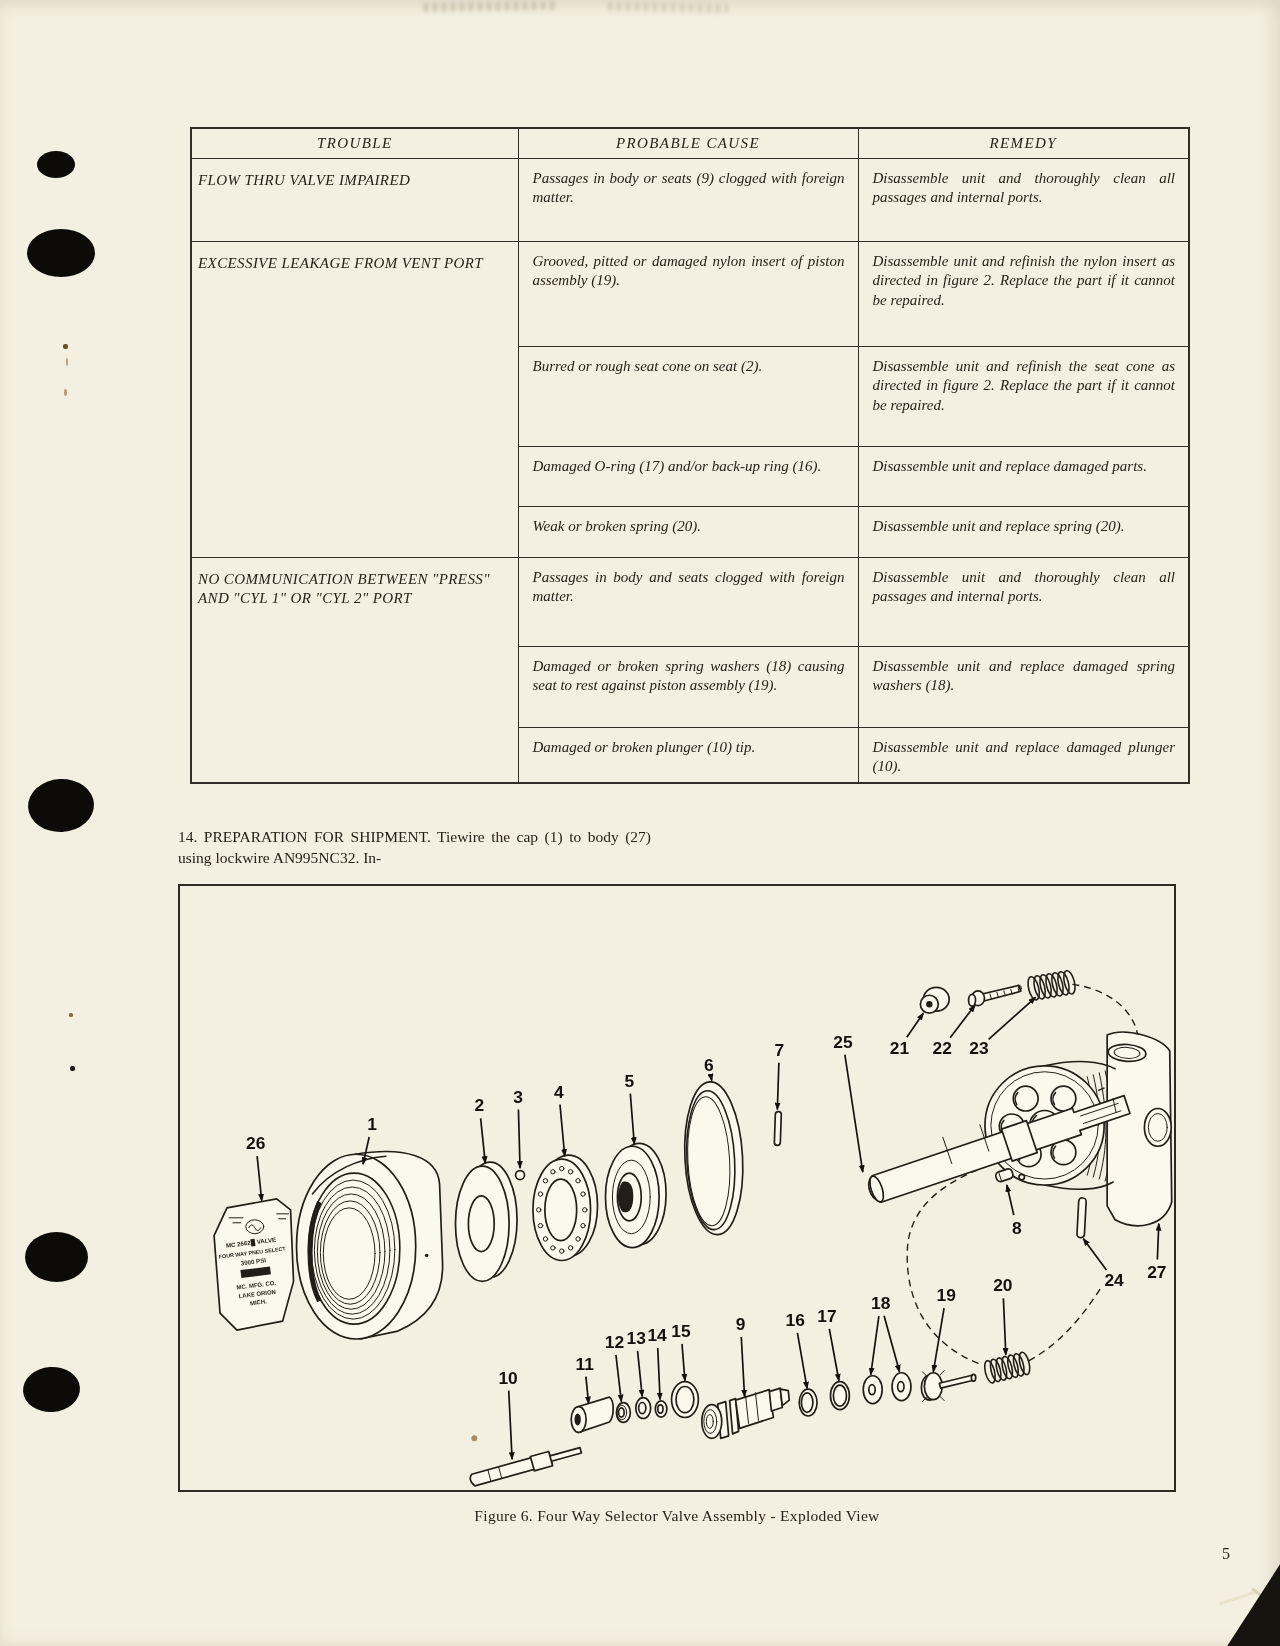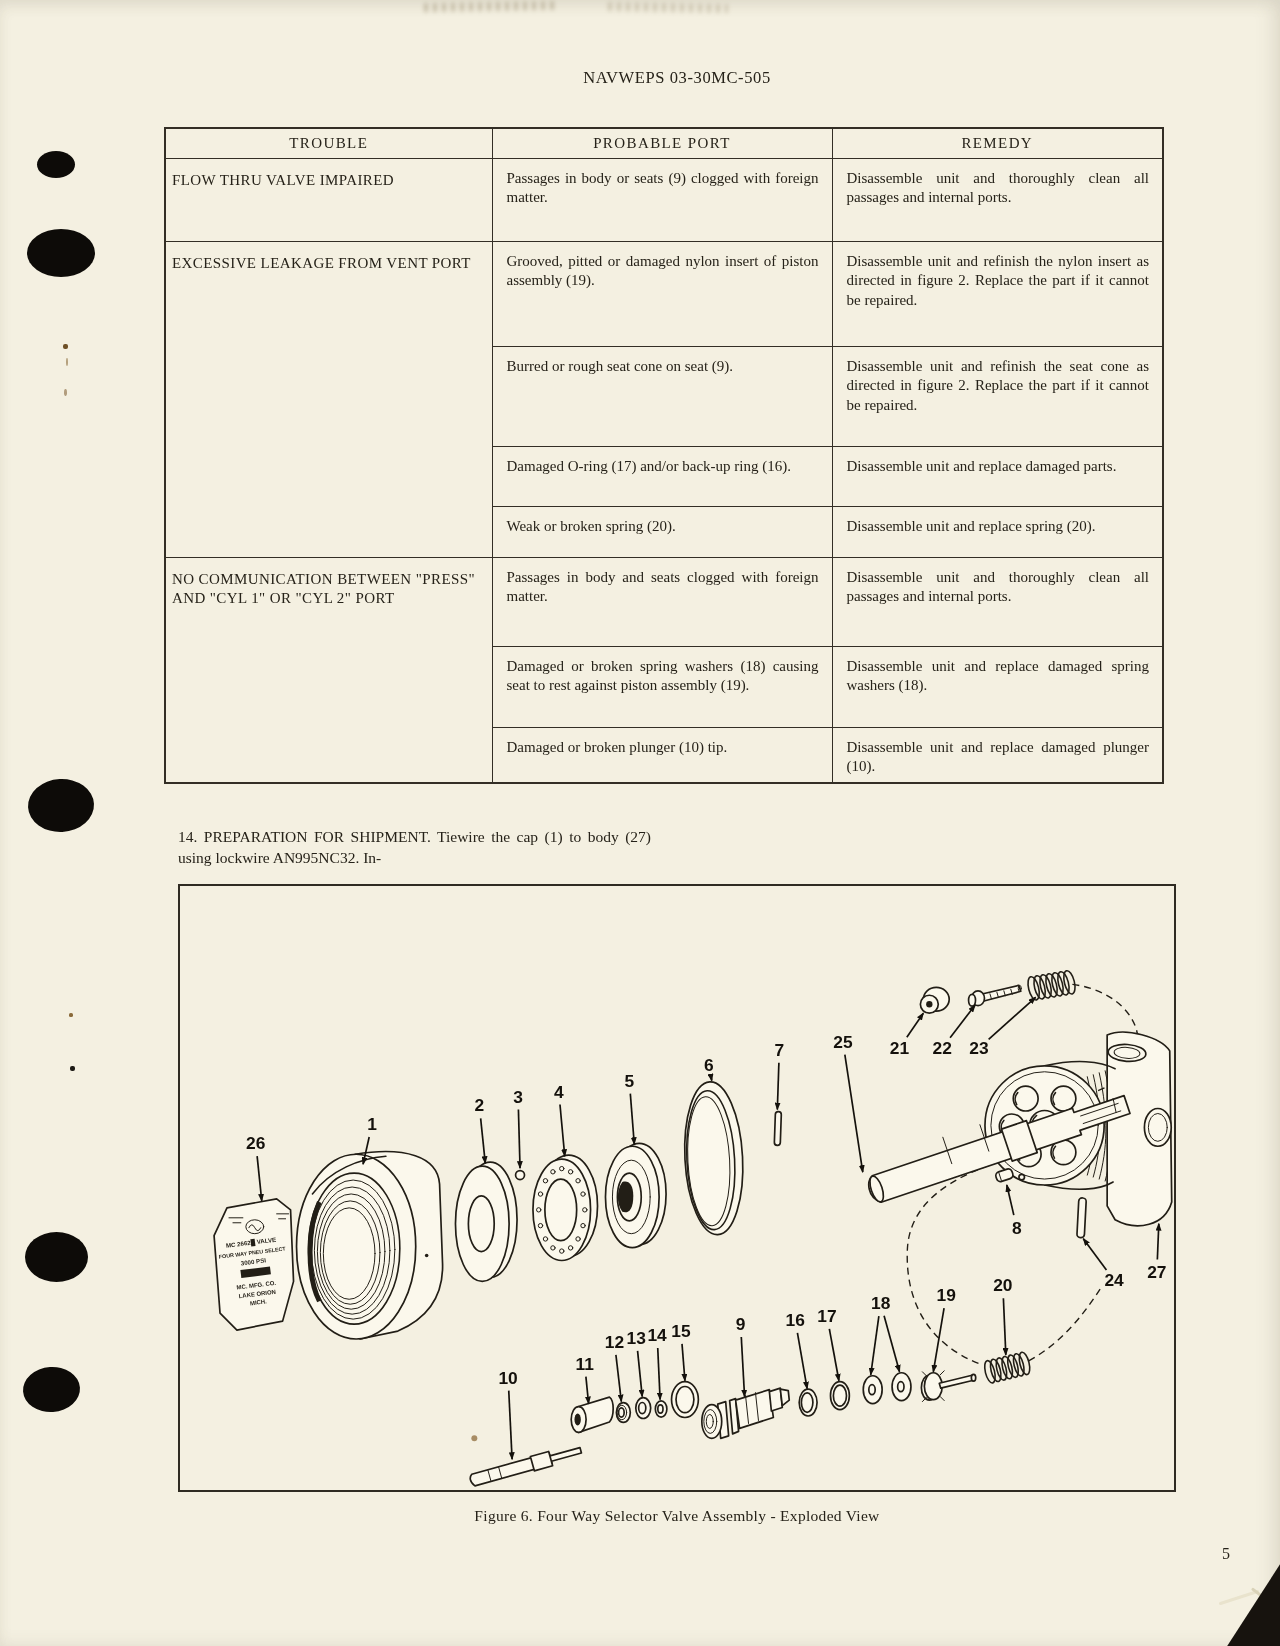--- a/index.html
+++ b/index.html
@@ -10,23 +10,23 @@
     color:#262219;
     box-shadow:inset -8px 0 18px rgba(90,80,55,.10), inset 0 6px 14px rgba(90,80,55,.07);
   }
   .abs{position:absolute;}
   #doc-header{
     left:178px; top:68px; width:998px; text-align:center;
     font-size:16.5px; letter-spacing:.6px;
   }
   
   #trouble-table{
-    position:absolute; left:164px; top:127px; width:998px;
+    position:absolute; left:190px; top:127px; width:998px;
     border-collapse:collapse; table-layout:fixed;
-    font-size:15px; line-height:1.3;
+    font-size:15px; line-height:1.3;font-style:italic;
   }
   #trouble-table th, #trouble-table td{
     border:1.6px solid #332e25; vertical-align:top;
   }
   #trouble-table{border:2.3px solid #332e25;}
   #trouble-table th{
     font-weight:normal; text-align:center; padding:5px 4px 4px 4px;
     letter-spacing:1.4px; font-size:15px; border-bottom-width:1.9px;
   }
   td.c-trouble{padding:12px 12px 6px 6px; letter-spacing:.4px;}
@@ -80,48 +80,47 @@
   <div class="punch" style="left:28px; top:779px; width:66px; height:53px; transform:rotate(-3deg);"></div>
   <div class="punch" style="left:25px; top:1232px; width:63px; height:50px;"></div>
   <div class="punch" style="left:23px; top:1367px; width:57px; height:45px; transform:rotate(-4deg);"></div>
 
   <div class="speck" style="left:63px; top:344px; width:5px; height:5px; background:#6e5026;"></div>
   <div class="speck" style="left:66px; top:358px; width:2px; height:8px; background:#8a6a3a; opacity:.6;"></div>
   <div class="speck" style="left:64px; top:389px; width:3px; height:7px; background:#7b5a2e; opacity:.55;"></div>
   <div class="speck" style="left:69px; top:1013px; width:4px; height:4px; background:#8a6a3a;"></div>
   <div class="speck" style="left:70px; top:1066px; width:5px; height:5px; background:#1d1a15;"></div>
 
-  <div id="doc-header" class="abs">NAVWEPS 03-30MC-505</div>
 
   <table id="trouble-table">
     <colgroup>
         <col style="width:327px">
         <col style="width:340px">
         <col style="width:331px">
       </colgroup>
     <thead>
       <tr style="height:30px;">
         <th>TROUBLE</th>
-        <th>PROBABLE PORT</th>
+        <th>PROBABLE CAUSE</th>
         <th>REMEDY</th>
       </tr>
     </thead>
     <tbody id="trouble-tbody">
         <tr style="height: 83px;">
           <td class="c-trouble" rowspan="1">FLOW THRU VALVE IMPAIRED</td>
           <td class="c-cause">Passages in body or seats (9) clogged with foreign matter.</td>
           <td class="c-remedy">Disassemble unit and thoroughly clean all passages and internal ports.</td>
         </tr>
         <tr style="height: 105px;">
           <td class="c-trouble" rowspan="4">EXCESSIVE LEAKAGE FROM VENT PORT</td>
           <td class="c-cause">Grooved, pitted or damaged nylon insert of piston assembly (19).</td>
           <td class="c-remedy">Disassemble unit and refinish the nylon insert as directed in figure 2. Replace the part if it cannot be repaired.</td>
         </tr>
         <tr style="height: 100px;">
-          <td class="c-cause">Burred or rough seat cone on seat (9).</td>
+          <td class="c-cause">Burred or rough seat cone on seat (2).</td>
           <td class="c-remedy">Disassemble unit and refinish the seat cone as directed in figure 2. Replace the part if it cannot be repaired.</td>
         </tr>
         <tr style="height: 60px;">
           <td class="c-cause">Damaged O-ring (17) and/or back-up ring (16).</td>
           <td class="c-remedy">Disassemble unit and replace damaged parts.</td>
         </tr>
         <tr style="height: 51px;">
           <td class="c-cause">Weak or broken spring (20).</td>
           <td class="c-remedy">Disassemble unit and replace spring (20).</td>
         </tr>

